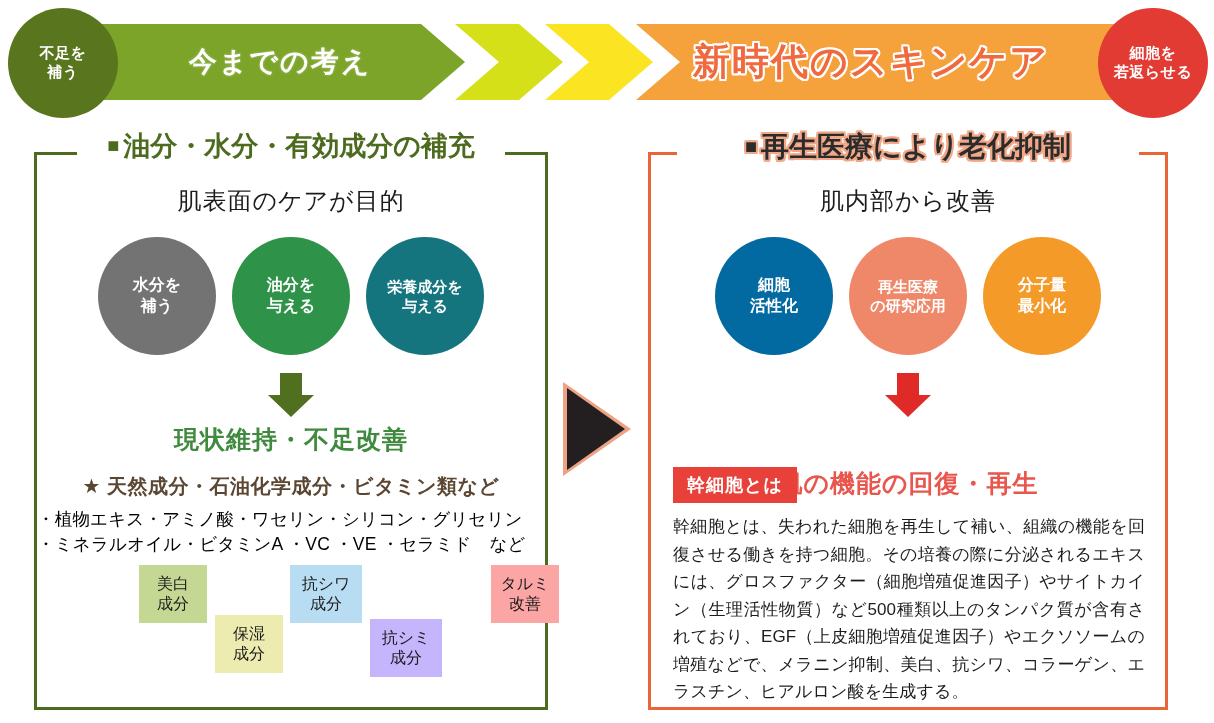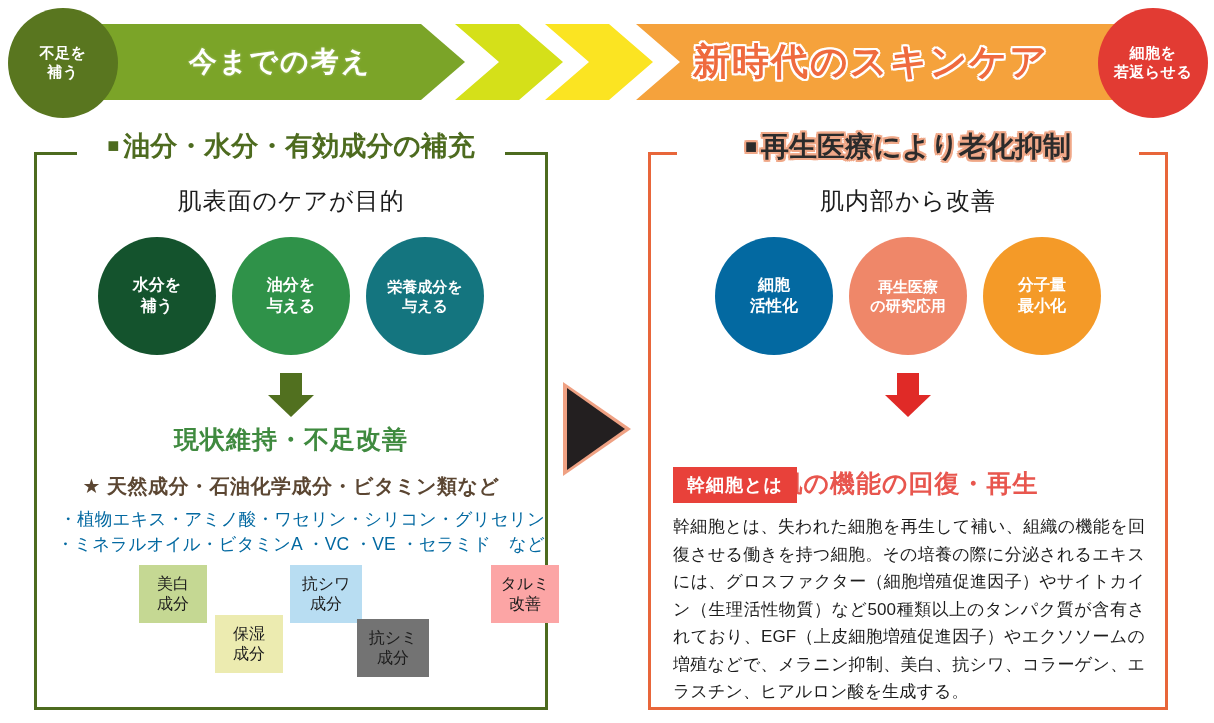--- a/index.html
+++ b/index.html
@@ -101,22 +101,22 @@
     font-size:25px;font-weight:700;letter-spacing:1px;}
   .result-left{color:#3f8a3f;}
   .result-right{color:#e8564e;}
 
   
   .ingredient-head{
     position:absolute;top:318px;left:0;width:100%;text-align:center;
     font-size:20px;font-weight:700;color:#5b4632;letter-spacing:.5px;white-space:nowrap;
   }
   .ingredient-lines{
-    position:absolute;top:352px;left:0;width:100%;text-align:right;
-    font-size:17.5px;color:#0369a1;line-height:1.45;letter-spacing:.2px;
+    position:absolute;top:352px;left:0;width:100%;text-align:left;
+    font-size:17.5px;color:#000000;line-height:1.45;letter-spacing:.2px;
   }
   .ingredient-lines div{white-space:nowrap;}
 
   
   .tags{position:absolute;top:410px;left:0;width:100%;height:140px;}
   .tag{
     position:absolute;display:flex;flex-direction:column;align-items:center;
     justify-content:center;font-size:16px;color:#1c1c1c;line-height:1.25;
     text-align:center;box-sizing:border-box;
   }
@@ -176,21 +176,21 @@
   <div class="panel panel-left" style="border-color: rgb(77, 107, 31);">
 
     <div class="panel-title-mask mask-left"></div>
     <div class="panel-title title-left" style="color: rgb(77, 107, 31);">
       <span class="sq">■</span><span>油分・水分・有効成分の補充</span>
     </div>
 
     <div class="subhead">肌表面のケアが目的</div>
 
     <div class="circle-row">
-      <div class="circ" style="background: #14532d;">
+      <div class="circ" style="background: #737373;">
         <span>水分を</span>
         <span>補う</span>
       </div>
       <div class="circ" style="background: rgb(47, 146, 73);">
         <span>油分を</span>
         <span>与える</span>
       </div>
       <div class="circ small" style="background: rgb(20, 117, 127);">
         <span>栄養成分を</span>
         <span>与える</span>
@@ -217,21 +217,21 @@
         <span>成分</span>
       </div>
       <div class="tag" style="background: rgb(236, 235, 176); left: 178px; top: 50px; width: 68px; height: 58px;">
         <span>保湿</span>
         <span>成分</span>
       </div>
       <div class="tag" style="background: rgb(184, 221, 242); left: 253px; top: 0px; width: 72px; height: 58px;">
         <span>抗シワ</span>
         <span>成分</span>
       </div>
-      <div class="tag" style="background: #737373; left: 320px; top: 54px; width: 72px; height: 58px;">
+      <div class="tag" style="background: #c4b5fd; left: 333px; top: 54px; width: 72px; height: 58px;">
         <span>抗シミ</span>
         <span>成分</span>
       </div>
       <div class="tag" style="background: #fca5a5; left: 410px; top: 0px; width: 68px; height: 58px; margin-left: 44px;">
         <span>タルミ</span>
         <span>改善</span>
       </div>
     </div>
   </div>
 

